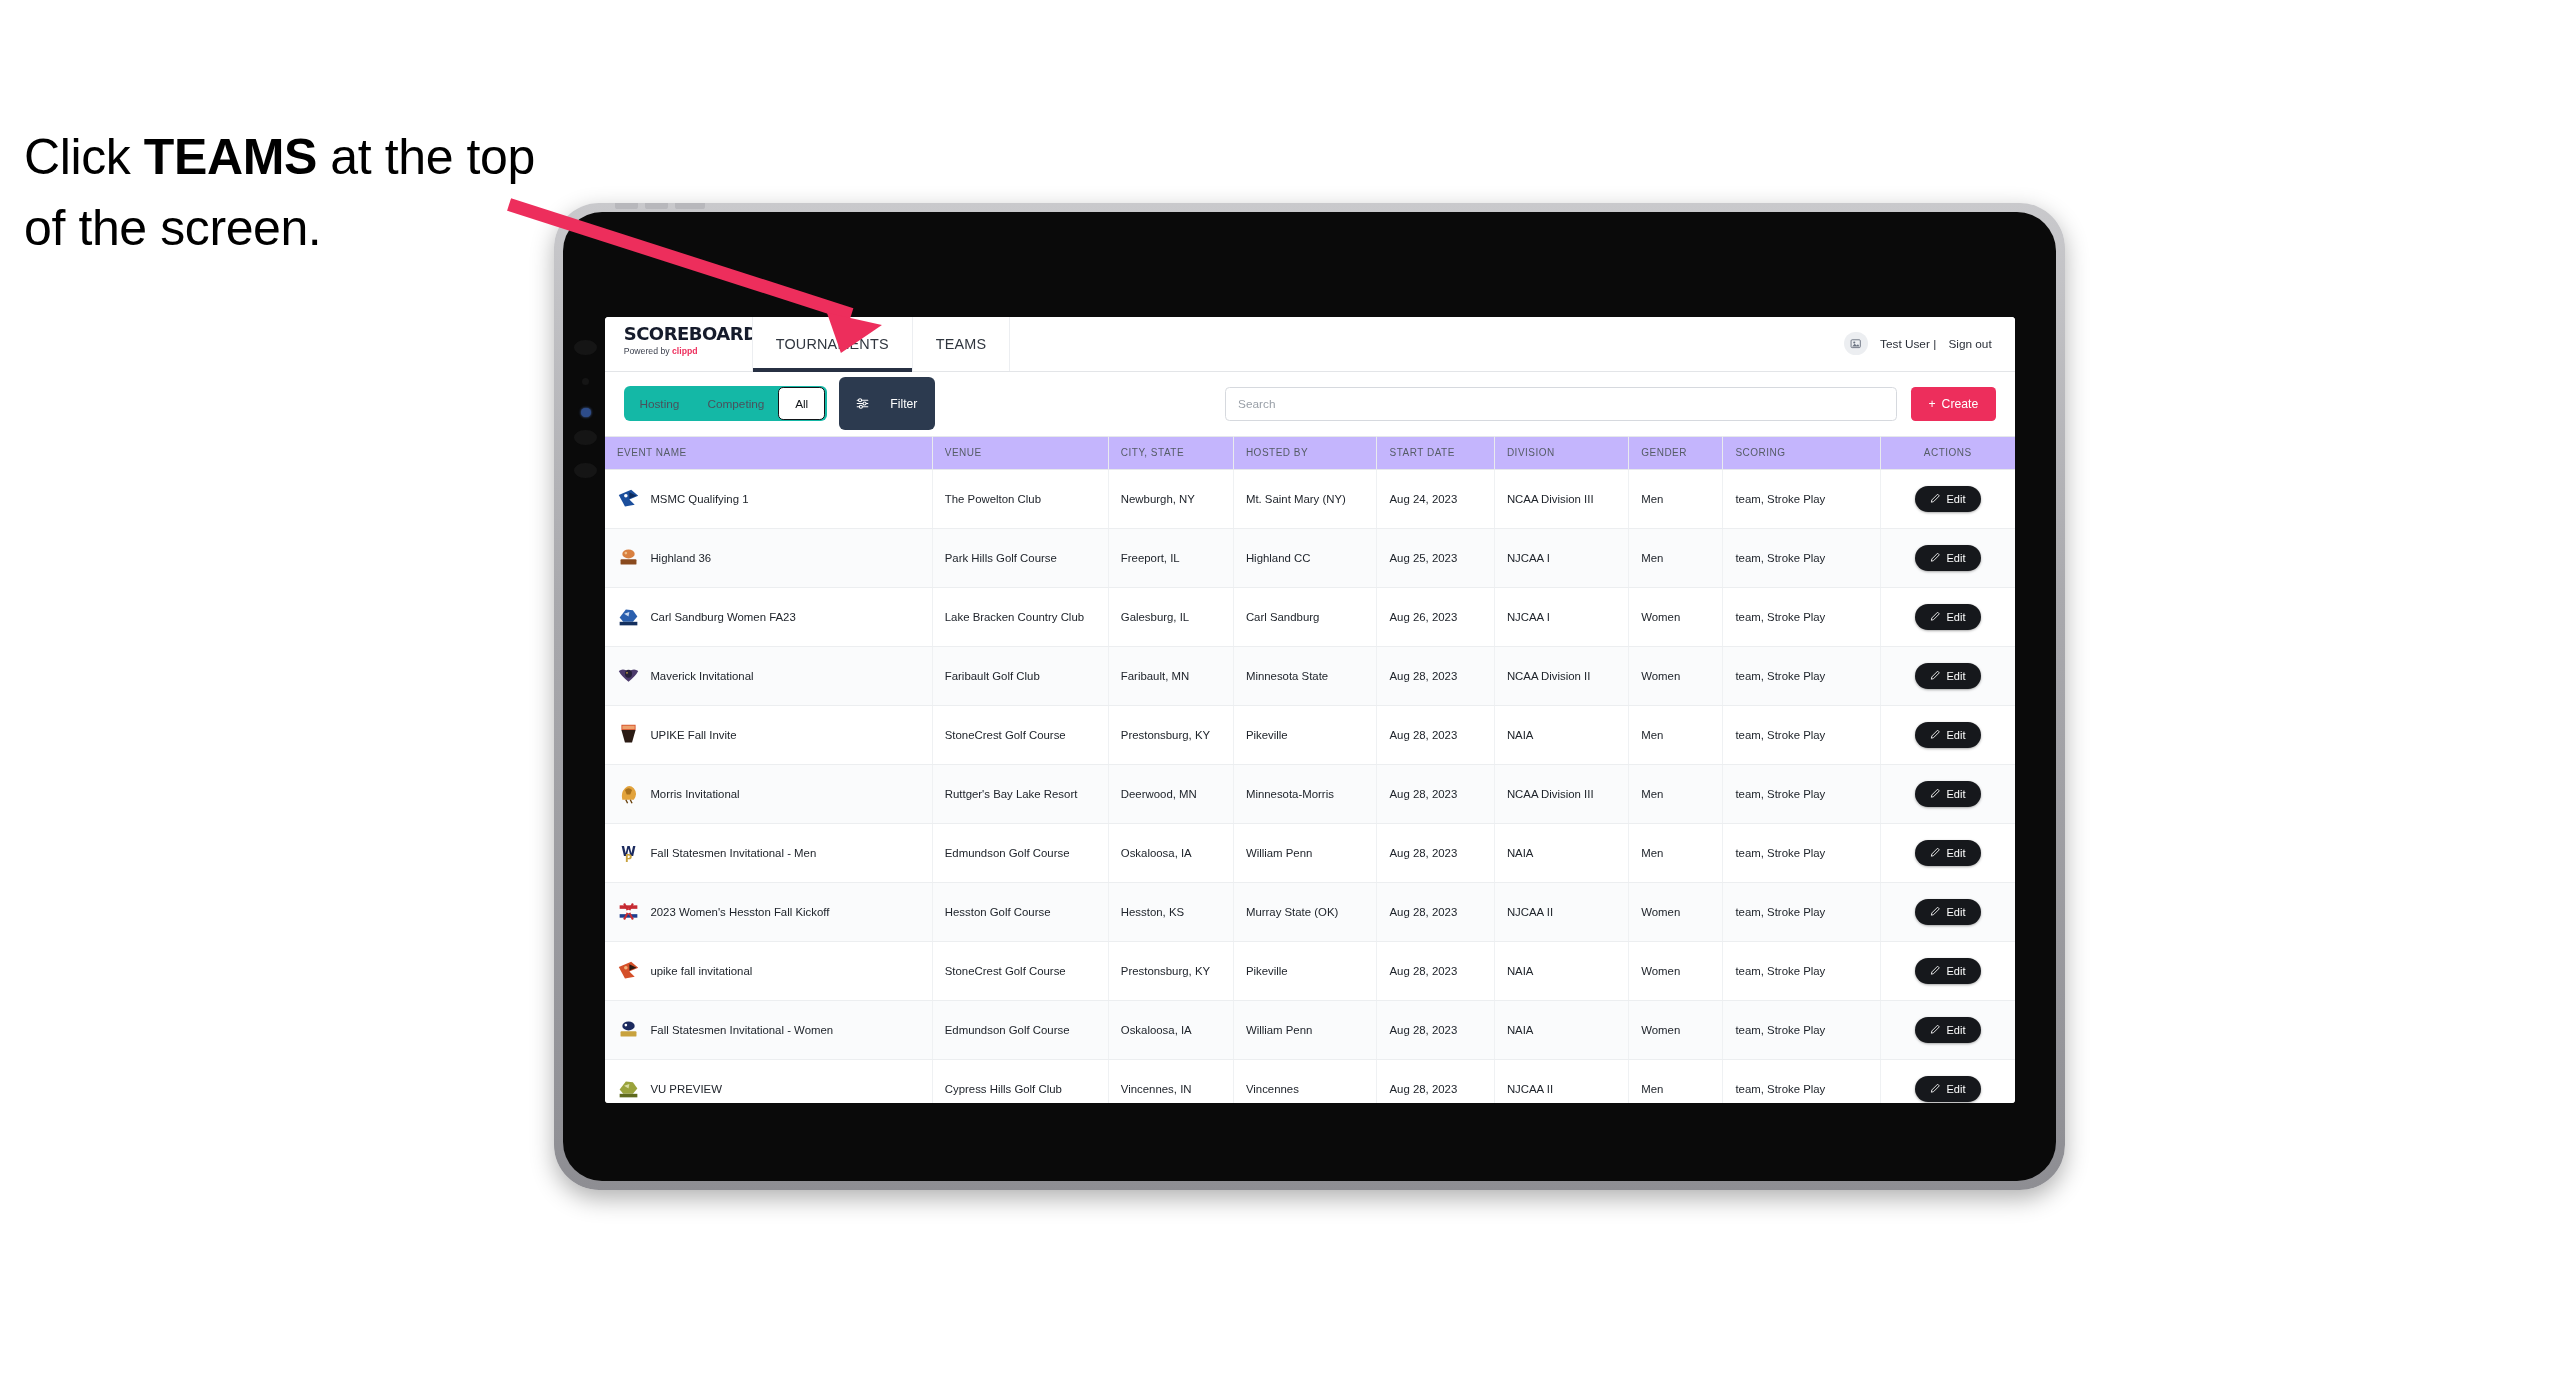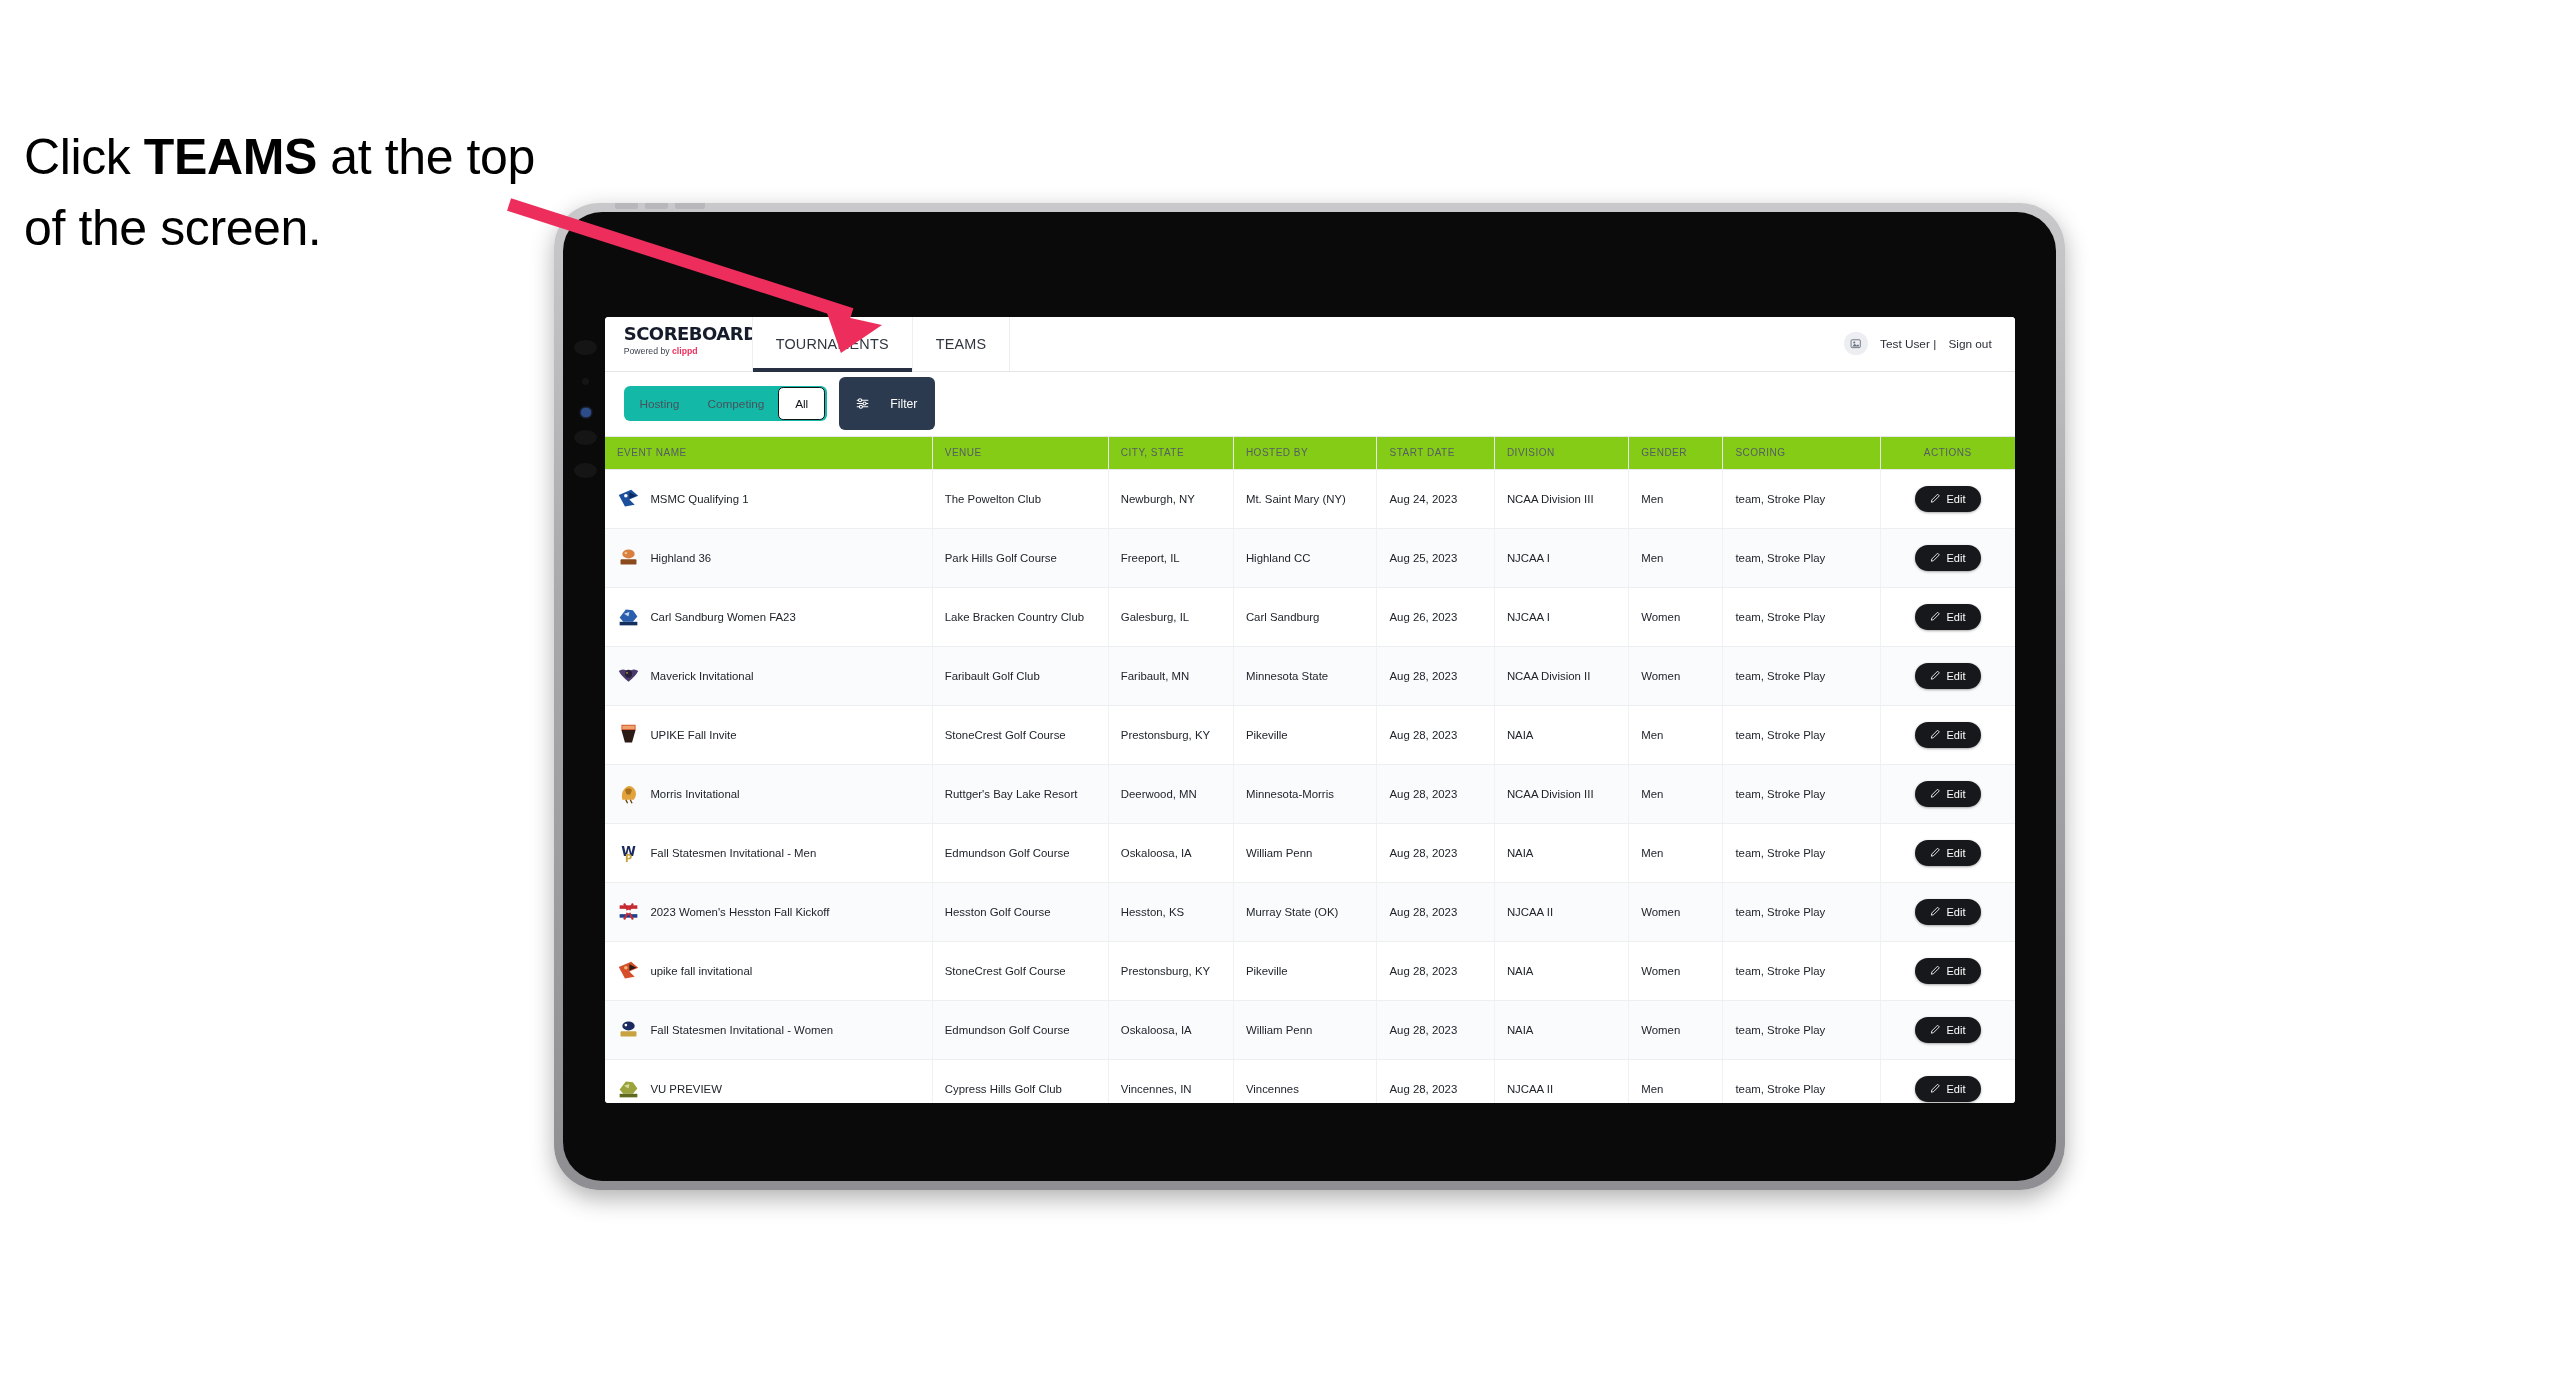--- a/index.html
+++ b/index.html
@@ -244,21 +244,21 @@
     white-space: nowrap;
   }
 
   
   #table-scroll {
     height: 668px;
     overflow: hidden;
   }
   table { border-collapse: collapse; width: 100%; table-layout: fixed; }
   thead th {
-    background: #84cc16;
+    background: #c4b5fd;
     font-size: 10px;
     font-weight: normal;
     letter-spacing: 0.5px;
     color: #555c66;
     text-align: left;
     padding: 10.5px 0 10.5px 12.2px;
     border-top: 0.9px solid #e6e8eb;
     border-bottom: 0.9px solid #e6e8eb;
     border-right: 0.9px solid #e9ebee;
     height: 32px;
@@ -380,20 +380,27 @@
               <line x1="1.5" y1="8" x2="14.5" y2="8"></line>
               <line x1="1.5" y1="12" x2="14.5" y2="12"></line>
             </g>
             <circle cx="5" cy="4" r="1.9" fill="#2C3A4F" stroke="#ffffff" stroke-width="1.3"></circle>
             <circle cx="10.5" cy="8" r="1.9" fill="#2C3A4F" stroke="#ffffff" stroke-width="1.3"></circle>
             <circle cx="6" cy="12" r="1.9" fill="#2C3A4F" stroke="#ffffff" stroke-width="1.3"></circle>
           </svg>
           <span>Filter</span>
         </div>
 
+        <div id="search-wrap">
+          <input id="search-input" type="text" placeholder="Search" style="">
+          <div id="create-btn">
+            <span>+</span>
+            <span>Create</span>
+          </div>
+        </div>
       </div>
 
       <div id="table-scroll">
         <table>
           <colgroup>
             <col class="c-event">
               <col class="c-venue">
               <col class="c-city">
               <col class="c-host">
             <col class="c-date">

